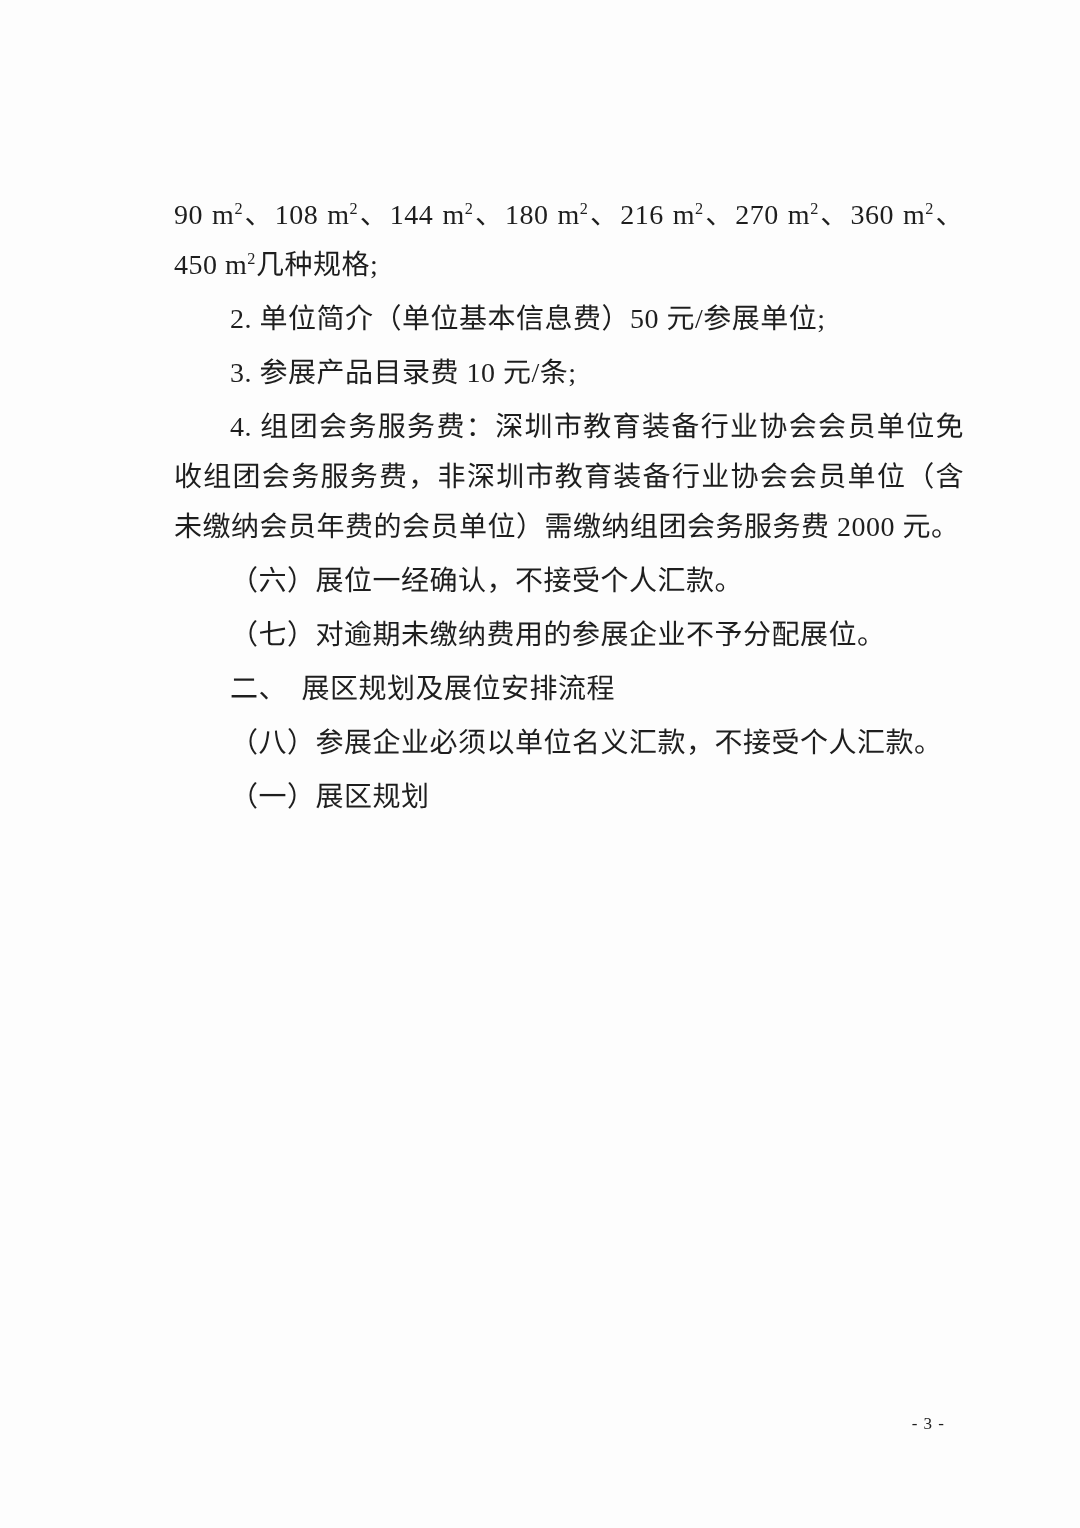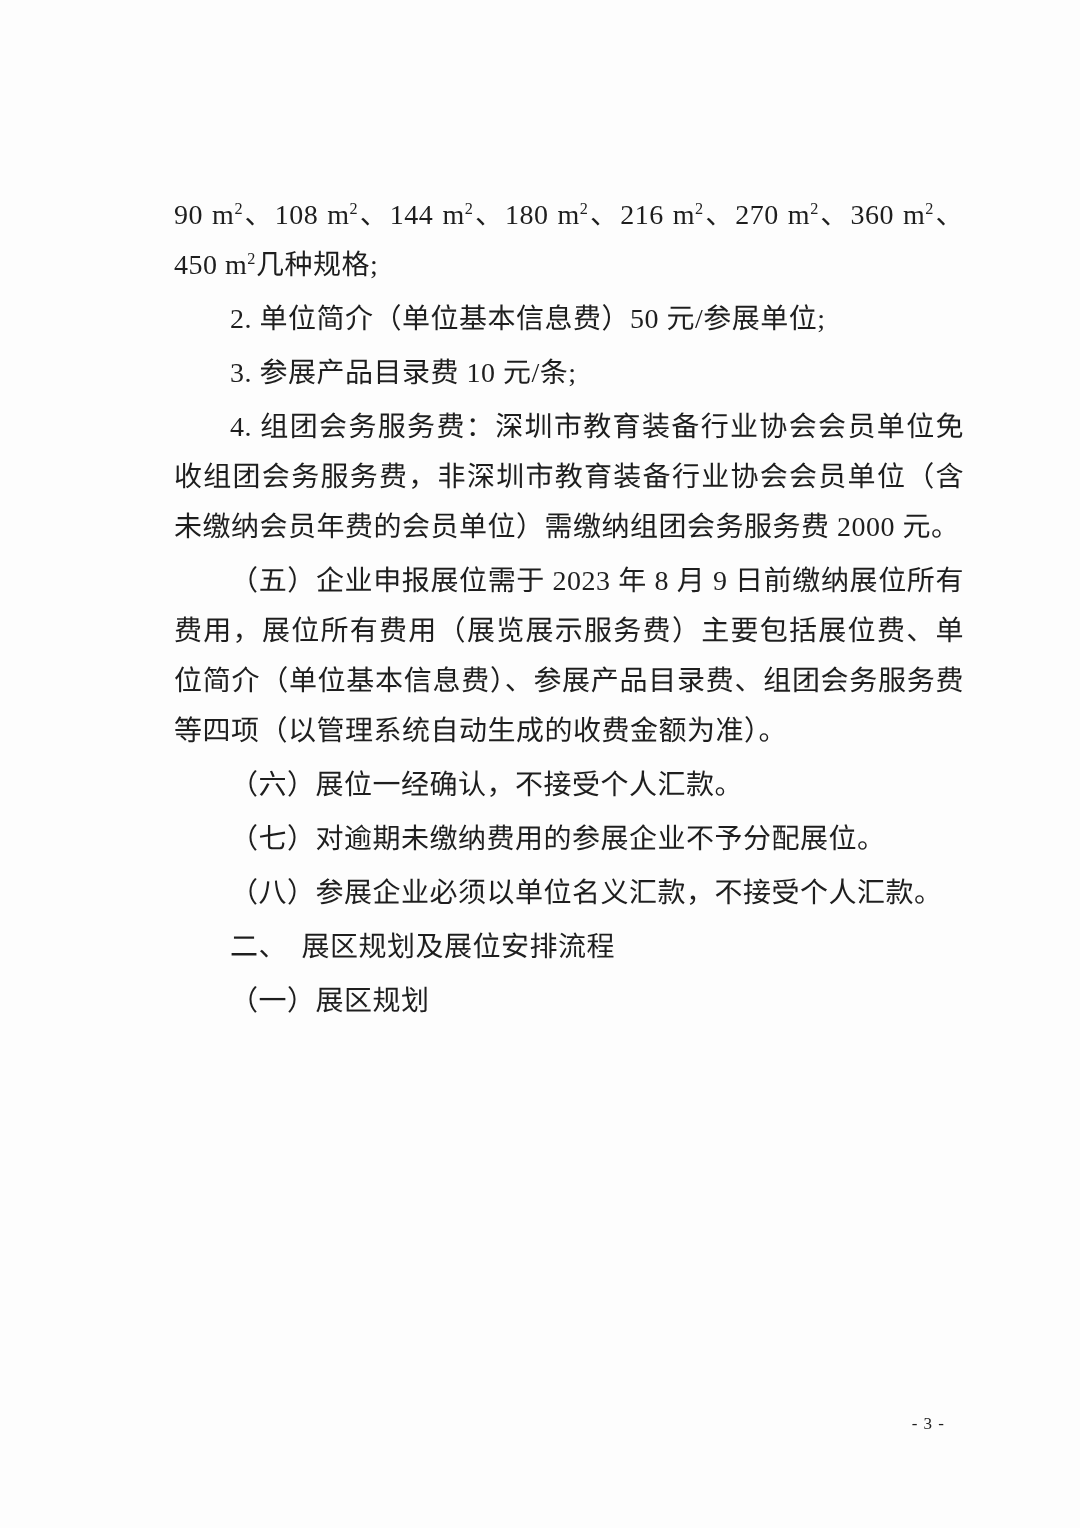--- a/index.html
+++ b/index.html
@@ -50,21 +50,20 @@
 </style>
 </head>
 <body>
 
 <div class="page" style="background: rgb(253, 253, 253); color: rgb(30, 30, 30);">
   <div class="content">
       <p class="para"><span>90 m</span><sup class="sup">2</sup><span>、108 m</span><sup class="sup">2</sup><span>、144 m</span><sup class="sup">2</sup><span>、180 m</span><sup class="sup">2</sup><span>、216 m</span><sup class="sup">2</sup><span>、270  m</span><sup class="sup">2</sup><span>、360 m</span><sup class="sup">2</sup><span>、450 m</span><sup class="sup">2</sup><span>几种规格;</span></p>
       <p class="para indent"><span class="bold">2. 单位简介（单位基本信息费）50 元/参展单位;</span></p>
       <p class="para indent"><span class="bold">3. 参展产品目录费 10 元/条;</span></p>
       <p class="para indent"><span class="bold">4. 组团会务服务费：</span><span>深圳市教育装备行业协会会员单位免收组团会务服务费，非深圳市教育装备行业协会会员单位（含未缴纳会员年费的会员单位）需缴纳组团会务服务费 2000 元。</span></p>
-      <p class="para indent"><span class="bold">（五）企业申报展位需于 2023 年 8 月 9 日前缴纳展位所有费用，</span><span>展位所有费用（展览展示服务费）主要包括展位费、单位简介（单位基本信息费）、参展产品目录费、组团会务服务费等四项（以管理系统自动生成的收费金额为准）。</span></p>
       <p class="para indent"><span class="bold">（六）展位一经确认，不接受个人汇款。</span></p>
       <p class="para indent"><span class="bold">（七）对逾期未缴纳费用的参展企业不予分配展位。</span></p>
+      <p class="para indent"><span class="bold">二、　展区规划及展位安排流程</span></p>
       <p class="para indent"><span class="bold">（八）参展企业必须以单位名义汇款，不接受个人汇款。</span></p>
-      <p class="para indent"><span class="bold">二、　展区规划及展位安排流程</span></p>
       <p class="para indent"><span class="bold">（一）展区规划</span></p>
     </div>
   <div class="footer">- 3 -</div>
 </div>
 
 </body></html>

